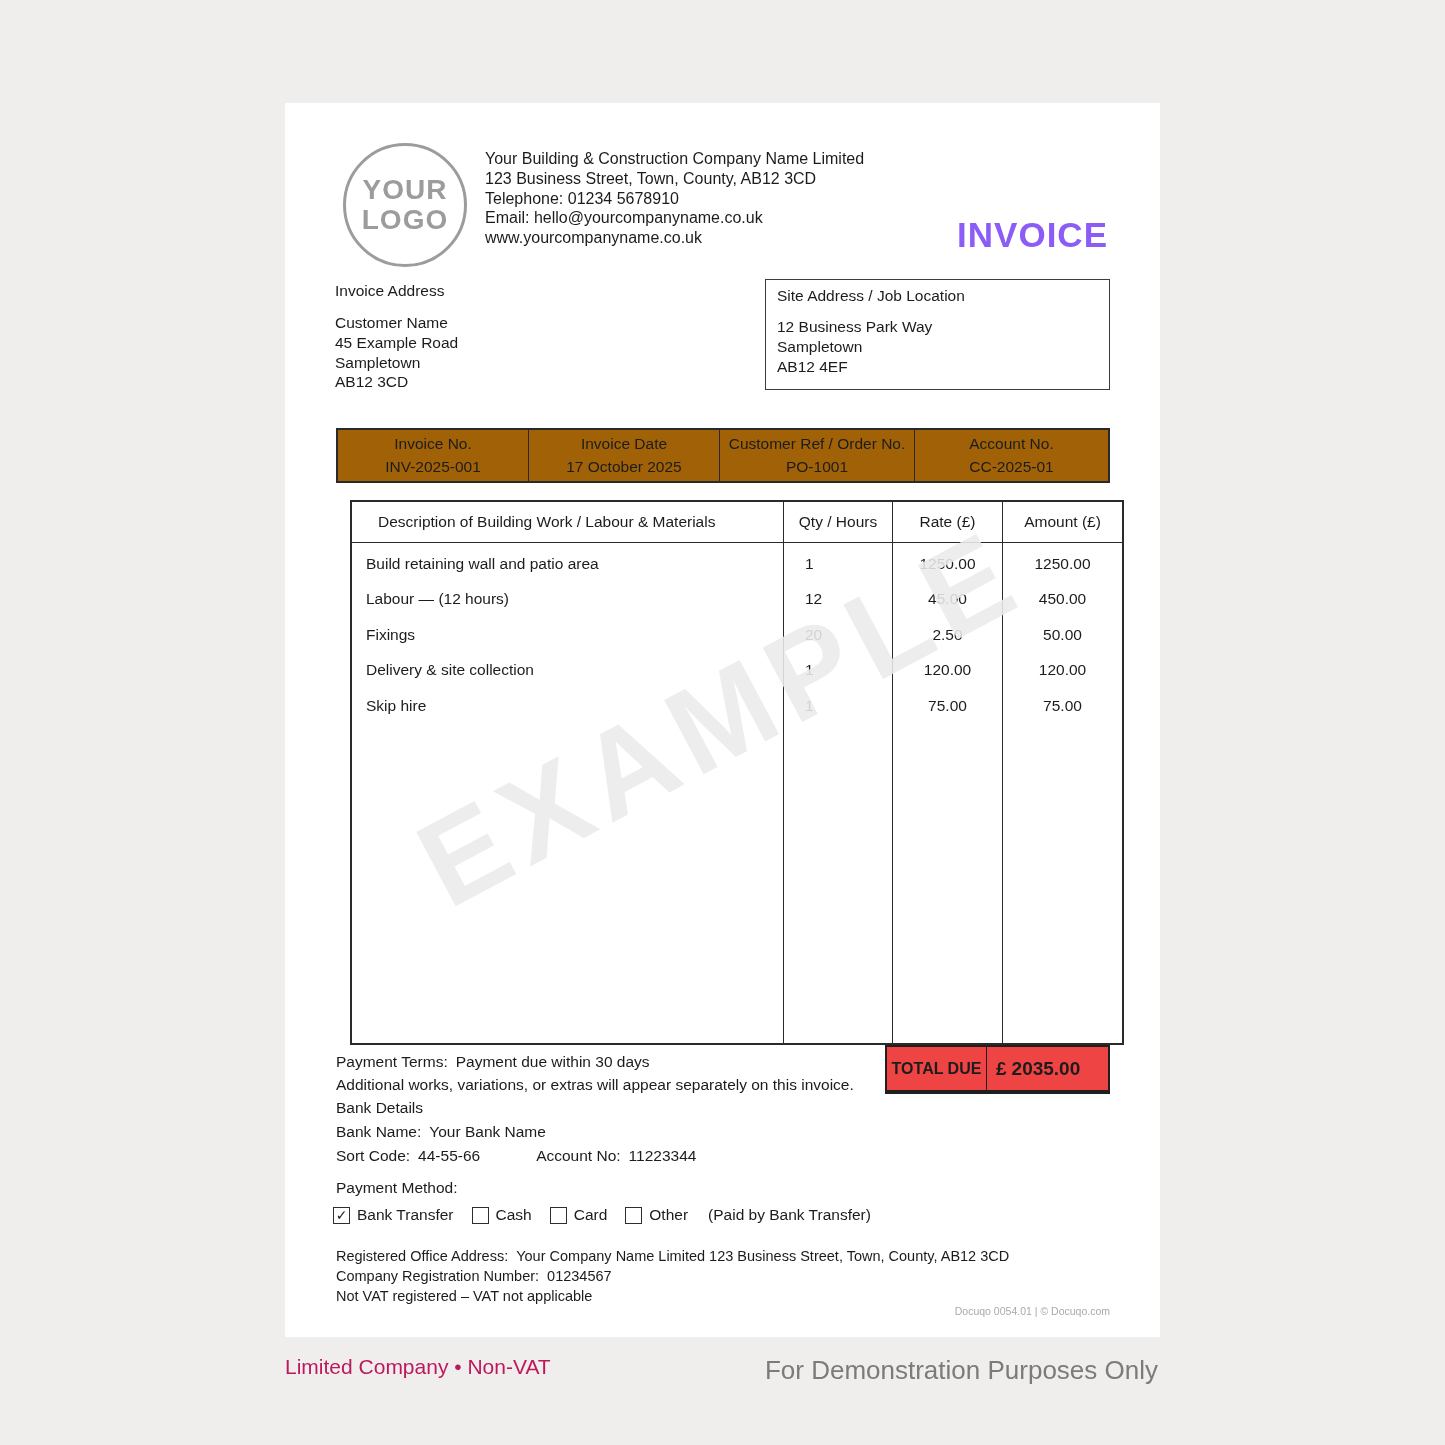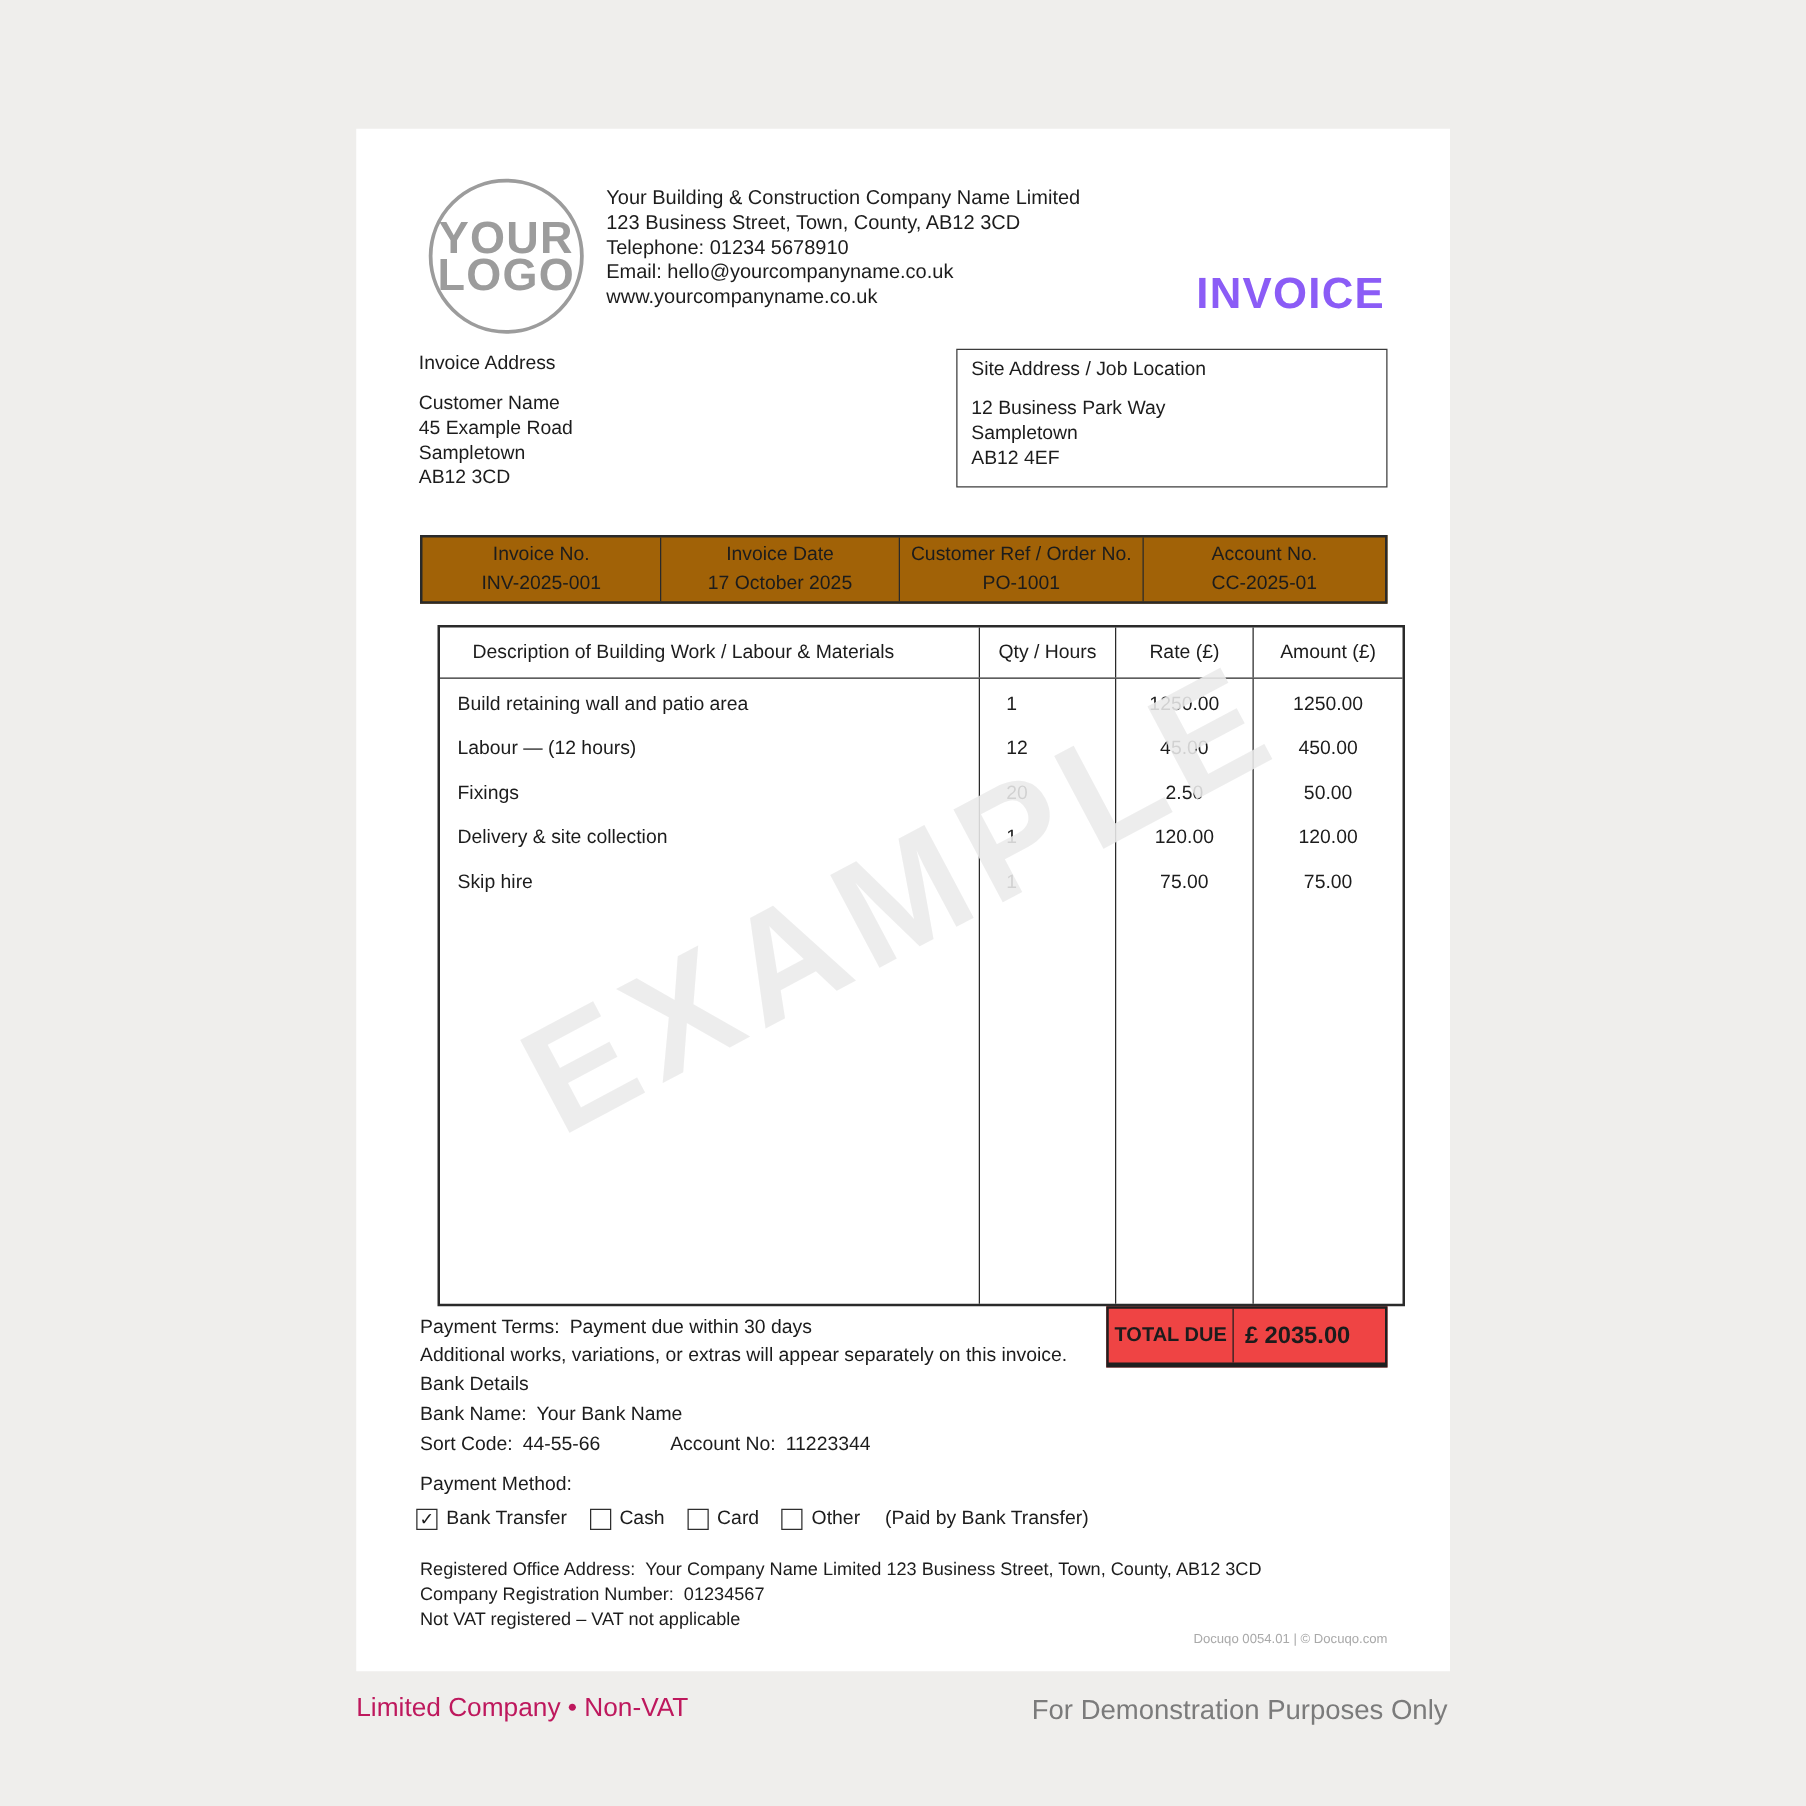--- a/index.html
+++ b/index.html
@@ -7,21 +7,21 @@
     width:1445px;height:1445px;position:relative;overflow:hidden;
     background:#efeeec;
     font-family:"Liberation Sans","DejaVu Sans",sans-serif;
     color:#1c1c1c;
   }
   .paper{position:absolute;left:285px;top:103px;width:875px;height:1234px;background:#ffffff;}
 
   
   .logo{position:absolute;left:58px;top:40px;width:124px;height:124px;border:3px solid #9c9c9c;
     border-radius:50%;display:flex;flex-direction:column;align-items:center;justify-content:center;
-    color:#9c9c9c;font-weight:bold;font-size:36px;line-height:30px;letter-spacing:1px;box-sizing:border-box;}
+    color:#9c9c9c;font-weight:bold;font-size:28px;line-height:30px;letter-spacing:1px;box-sizing:border-box;}
   .company-info{position:absolute;left:200px;top:46px;font-size:16px;line-height:19.8px;}
   .doc-title{position:absolute;right:52px;top:112px;font-size:35px;font-weight:800;letter-spacing:1px;color:#8b5cf6;}
 
   
   .inv-addr-label{position:absolute;left:50px;top:179px;font-size:15.5px;}
   .inv-addr-lines{position:absolute;left:50px;top:210px;font-size:15.5px;line-height:19.8px;}
   .site-box{position:absolute;left:480px;top:176px;width:345px;height:111px;border:1.5px solid #3c3c3c;
     box-sizing:border-box;padding:7px 11px;font-size:15.5px;}
   .site-label{margin-bottom:12px;}
   .site-lines{line-height:19.8px;}
@@ -69,21 +69,21 @@
   .method-note{margin-left:2px;}
   .credit{position:absolute;right:50px;top:1202px;font-size:10.5px;color:#a9a9a9;}
 
   
   .watermark{position:absolute;left:85px;top:450px;width:700px;height:330px;display:flex;align-items:center;
     justify-content:center;transform:rotate(-28deg);font-size:122px;font-weight:bold;letter-spacing:10px;
     color:rgba(235,235,235,0.88);z-index:5;pointer-events:none;user-select:none;}
 
   
   .bottom-left{position:absolute;left:285px;top:1355px;font-size:21px;color:#be185d;}
-  .bottom-right{position:absolute;right:287px;top:1355px;font-size:22px;color:#7b7b7b;}
+  .bottom-right{position:absolute;right:287px;top:1355px;font-size:26px;color:#7b7b7b;}
 </style>
 </head>
 <body>
 
 <div class="paper">
 
   <div class="logo">
     <span>YOUR</span>
     <span>LOGO</span>
   </div>

